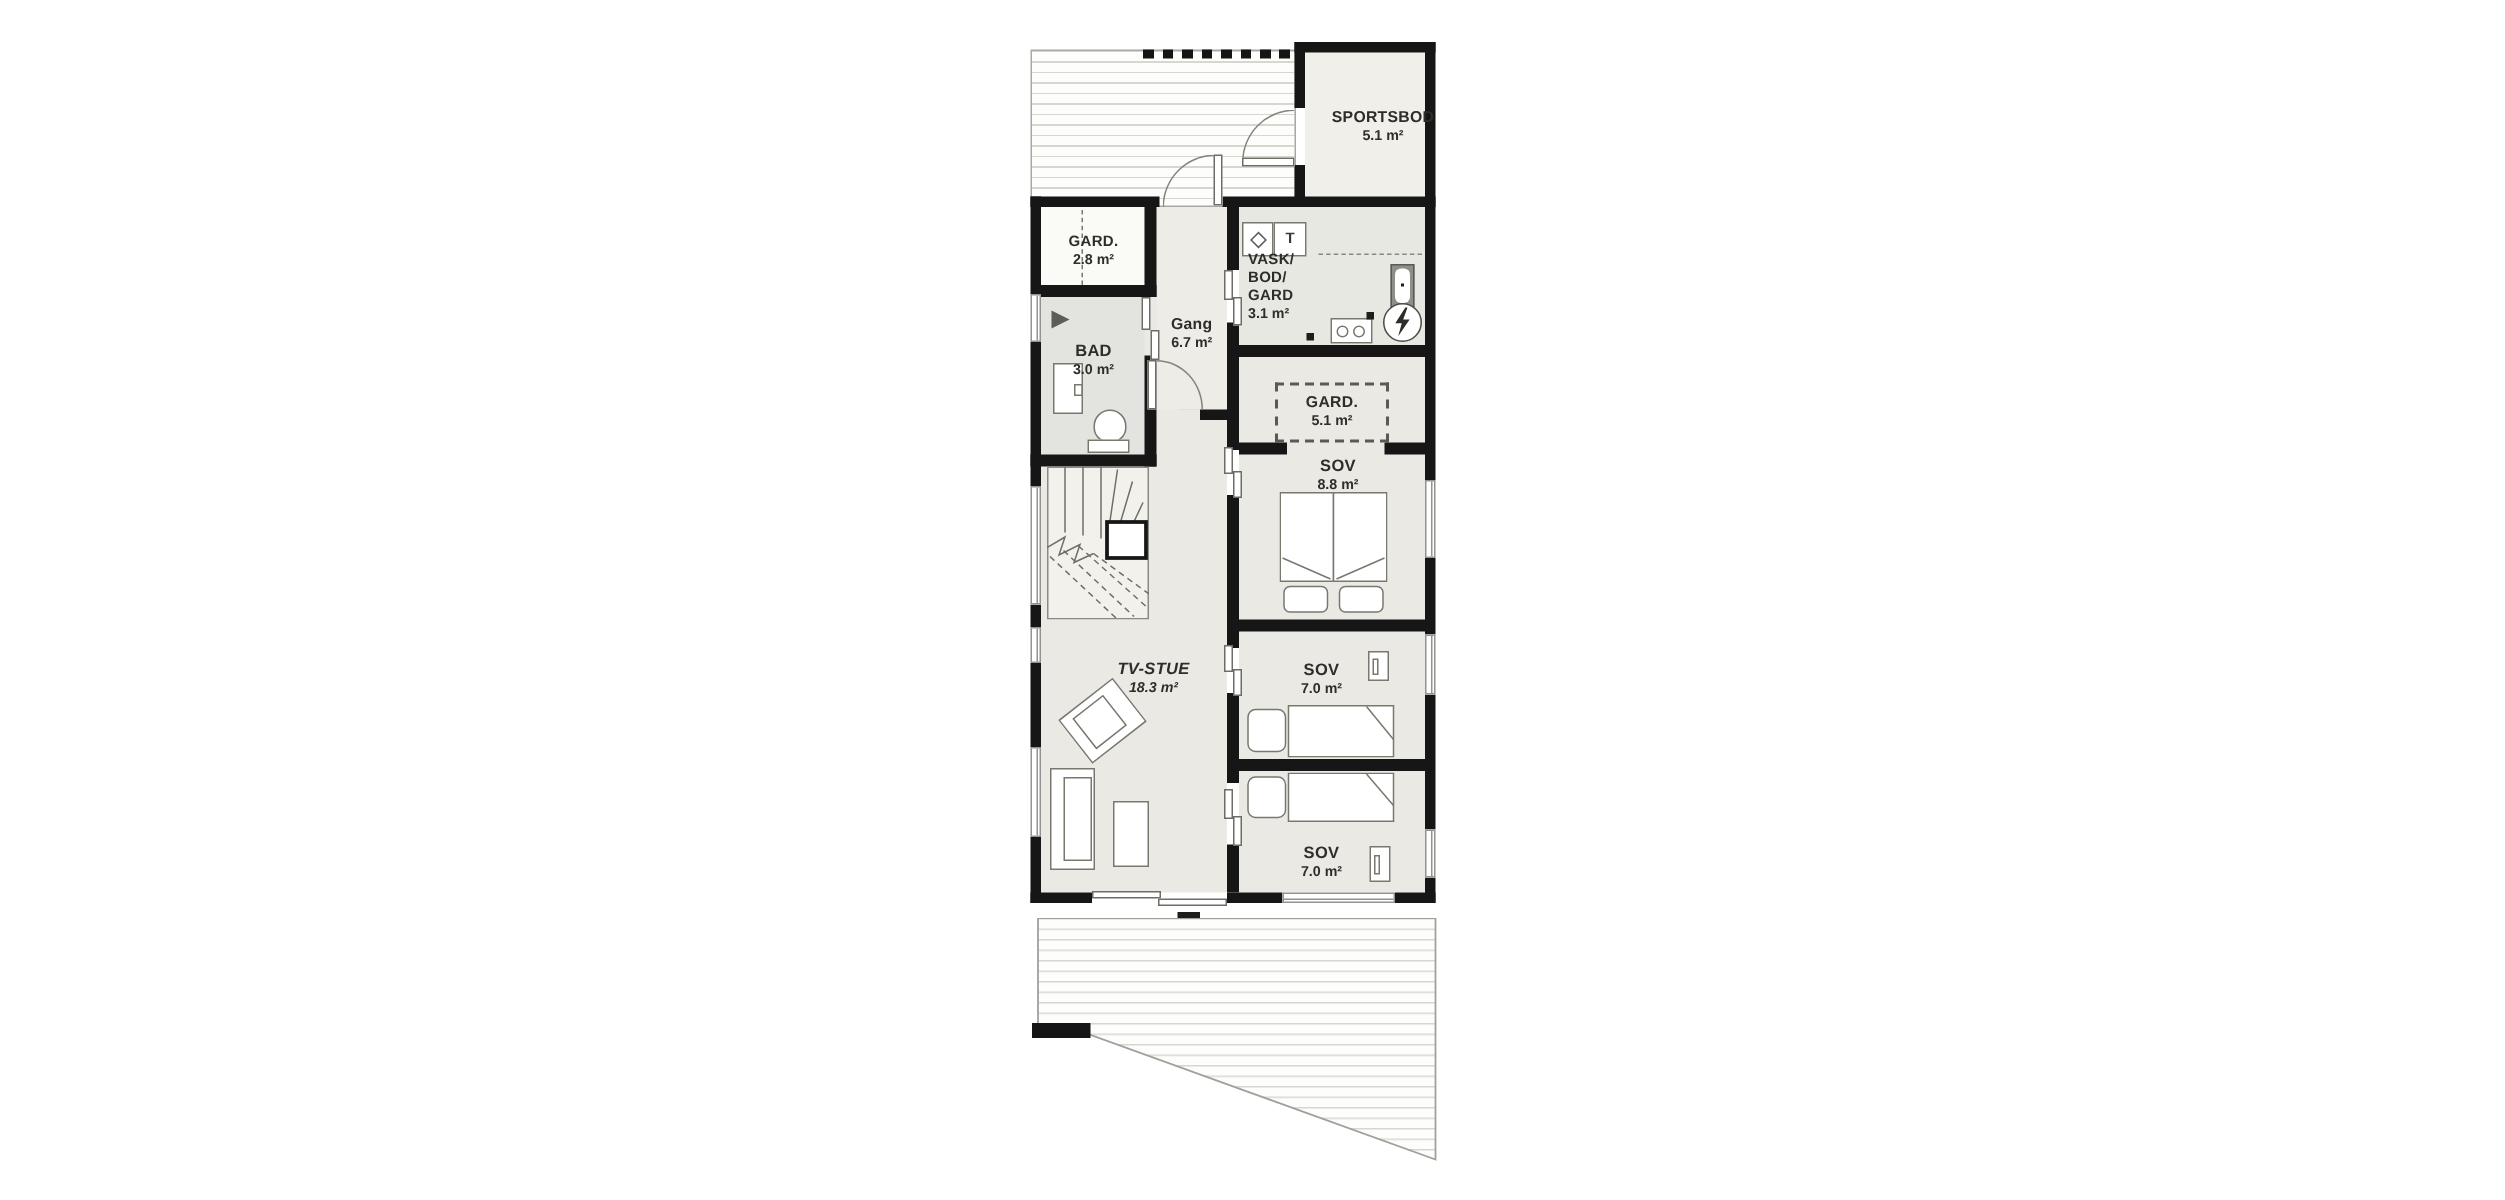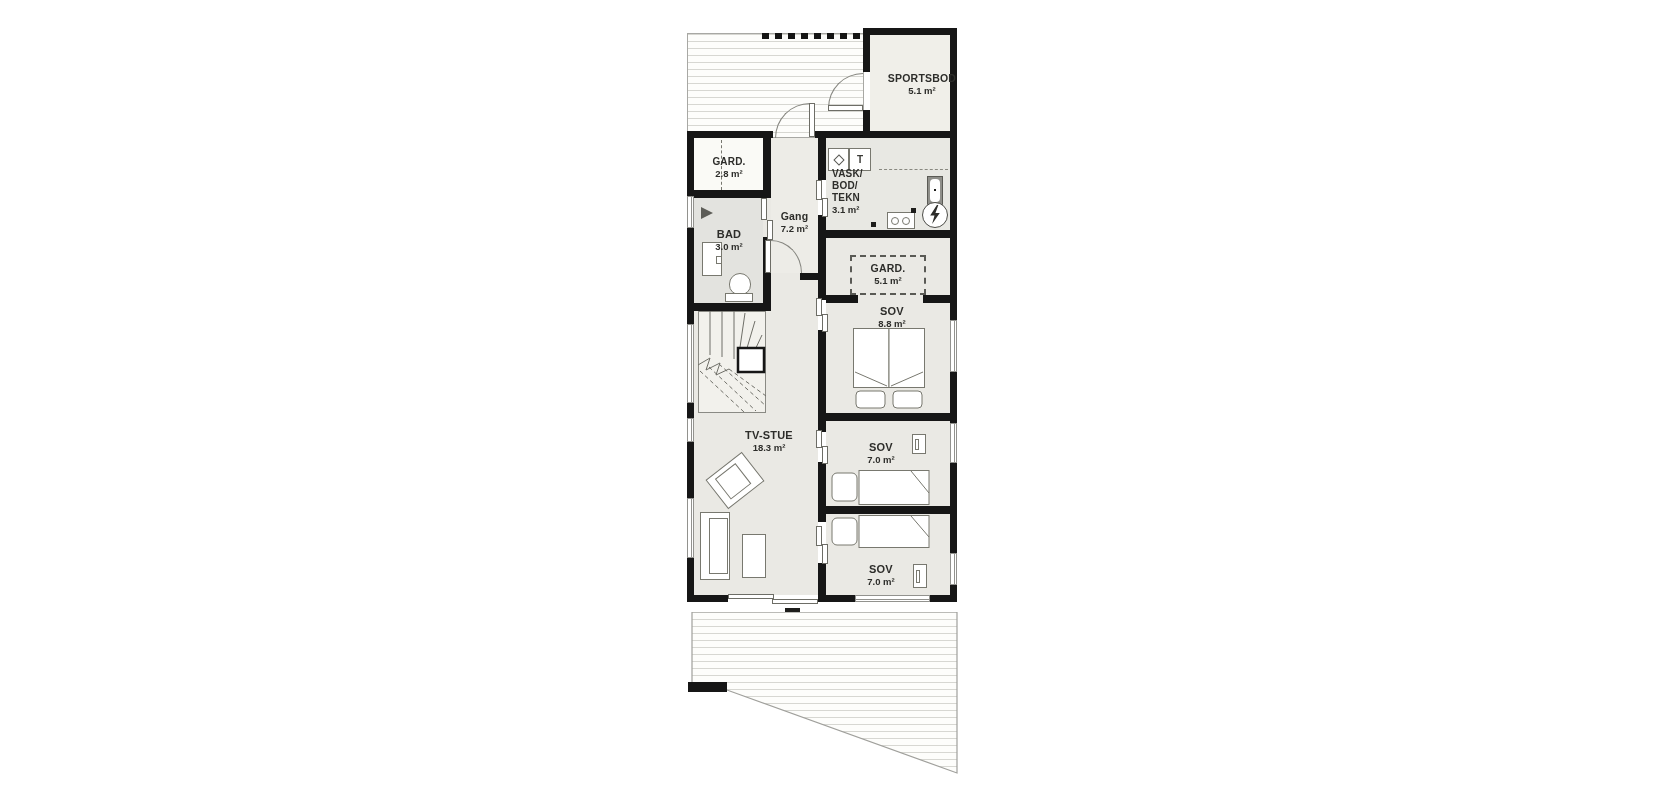--- a/index.html
+++ b/index.html
@@ -248,41 +248,41 @@
   <div class="lbl" style="left:183px;top:44px;width:104px;">
     <div class="name" style="font-size:10.5px;">SPORTSBOD</div>
     <div class="area">5.1 m²</div>
   </div>
   <div class="lbl" style="left:8px;top:128px;width:68px;">
     <div class="name" style="font-size:10px;">GARD.</div>
     <div class="area">2.8 m²</div>
   </div>
   <div class="lbl" style="left:84px;top:182px;width:47px;">
     <div class="name" style="font-size:10.5px;">Gang</div>
-    <div class="area">7.2 m²</div>
+    <div class="area">6.7 m²</div>
   </div>
   <div class="lbl lbl-left" style="left:145px;top:140px;width:80px;">
     <div class="name">VASK/</div>
     <div class="name">BOD/</div>
-    <div class="name">TEKN</div>
+    <div class="name">GARD</div>
     <div class="area">3.1 m²</div>
   </div>
   <div class="lbl" style="left:8px;top:200px;width:68px;">
     <div class="name">BAD</div>
     <div class="area">3.0 m²</div>
   </div>
   <div class="lbl" style="left:163px;top:234px;width:76px;">
     <div class="name" style="font-size:10.5px;">GARD.</div>
     <div class="area">5.1 m²</div>
   </div>
   <div class="lbl" style="left:157px;top:277px;width:96px;">
     <div class="name">SOV</div>
     <div class="area">8.8 m²</div>
   </div>
-  <div class="lbl" style="left:32px;top:401px;width:100px;">
+  <div class="lbl" style="left:32px;top:412px;width:100px;font-style:italic;">
     <div class="name">TV-STUE</div>
     <div class="area">18.3 m²</div>
   </div>
   <div class="lbl" style="left:149px;top:413px;width:90px;">
     <div class="name">SOV</div>
     <div class="area">7.0 m²</div>
   </div>
   <div class="lbl" style="left:149px;top:535px;width:90px;">
     <div class="name">SOV</div>
     <div class="area">7.0 m²</div>

